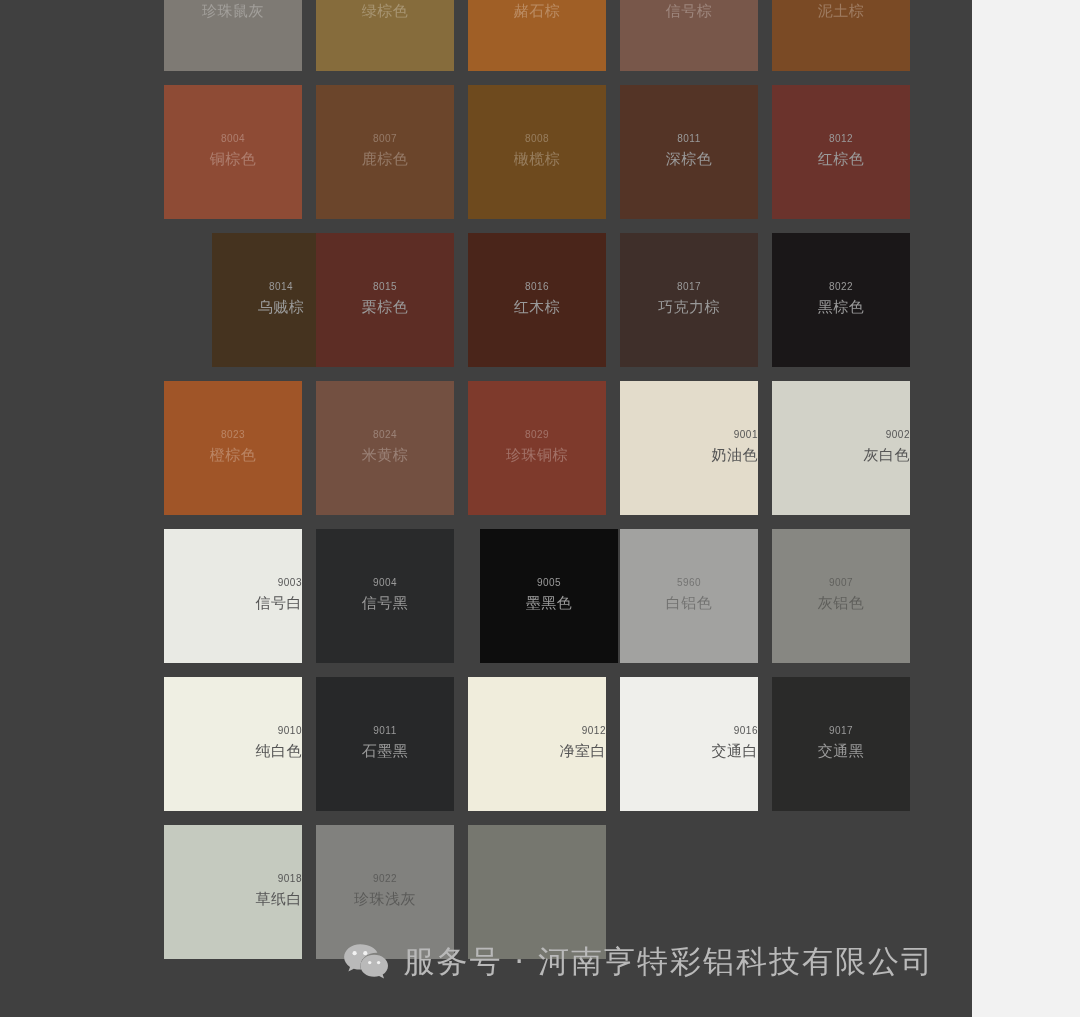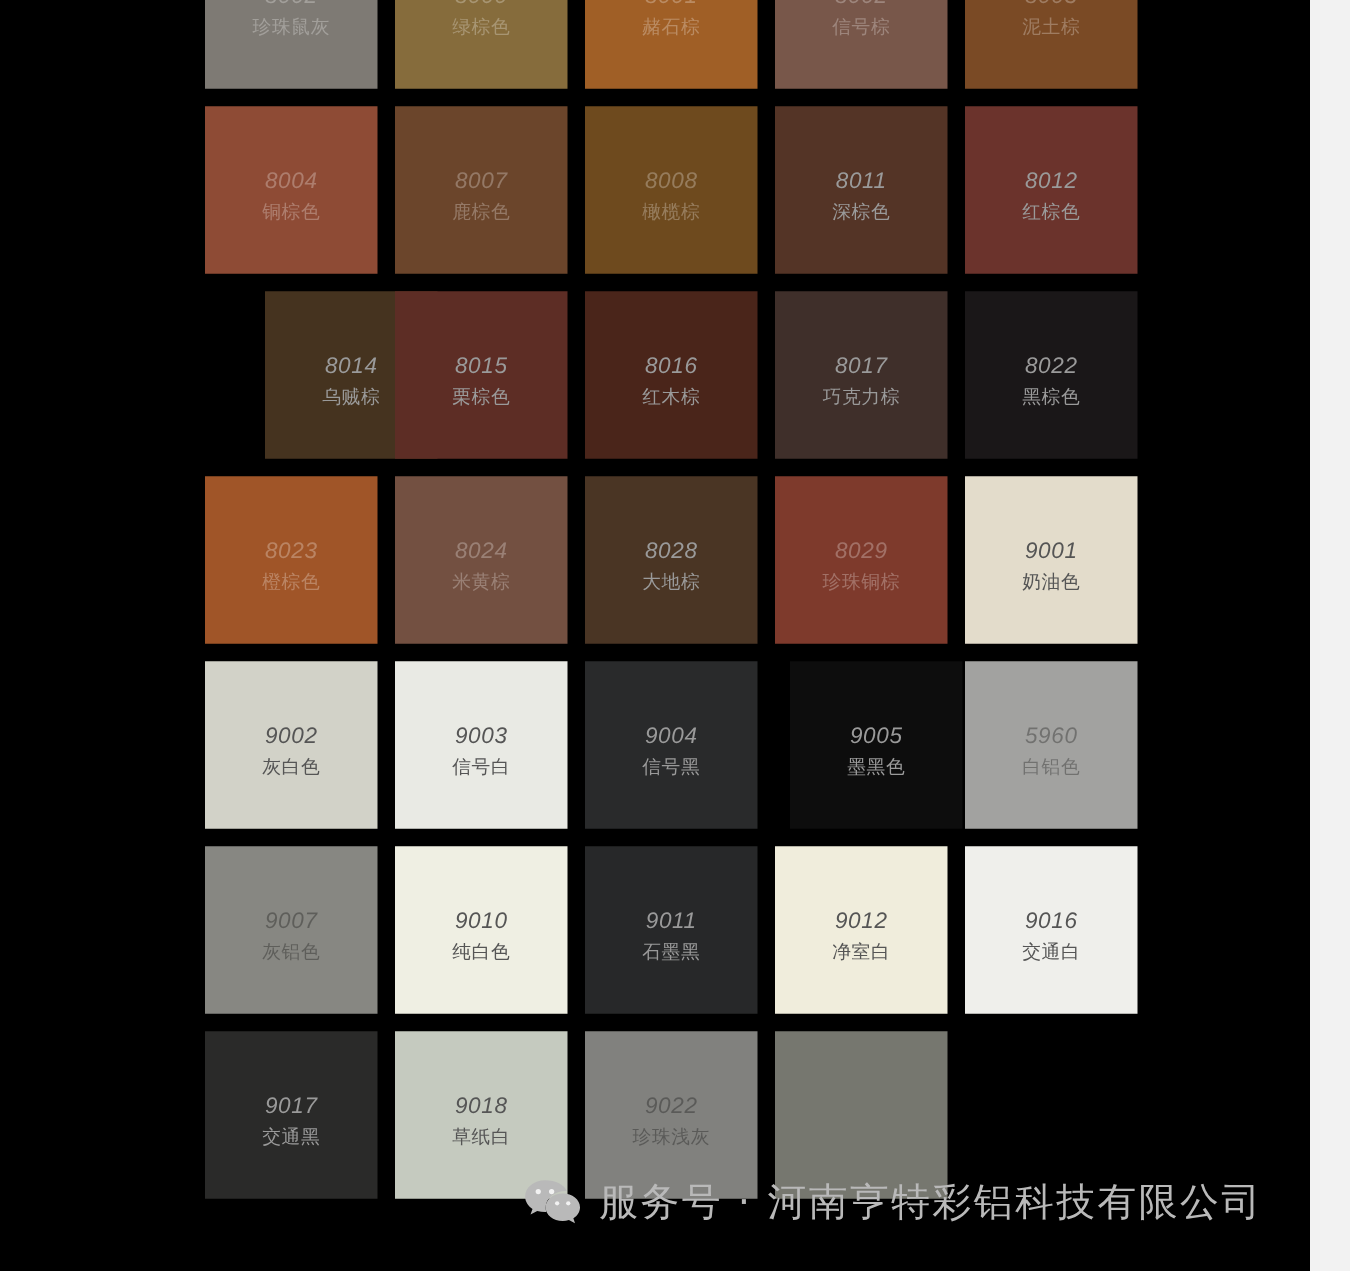--- a/index.html
+++ b/index.html
@@ -9,24 +9,25 @@
   }
   body {
     width: 1080px;
     height: 1017px;
     font-family: "Liberation Sans", "DejaVu Sans", sans-serif;
     overflow: hidden;
     position: relative;
   }
 
   #palette-page {
-    width: 1048px;
+    width: 936px;
     height: 1017px;
     position: relative;
-    background: #000000;
+    background: #404040;
+    padding-left: 36px;
   }
 
   
   .swatch-grid {
     position: absolute;
     left: 164px;
     top: -63px;              
     width: 750px;
     display: grid;
     grid-template-columns: repeat(5, 138px);
@@ -47,37 +48,36 @@
     left: 0;
     right: 0;
     top: 47px;
     text-align: center;
     line-height: 1.35;
     pointer-events: none;
   }
 
   .swatch-code {
     display: block;
-    font-size: 18px;
+    font-size: 10px;
     letter-spacing: 0.5px;
     font-family: "Liberation Sans", "DejaVu Sans", sans-serif;
-    font-style: italic;
   }
 
   .swatch-name {
     display: block;
     font-size: 15px;
     letter-spacing: 0.5px;
     margin-top: 3px;
     font-family: "DejaVu Sans", "Liberation Sans", sans-serif;
   }
 
   
   .lbl-dark  .swatch-code,
-  .lbl-dark  .swatch-name { color: #555555; }
+  .lbl-dark  .swatch-name { color: #555555; text-align: right; }
   .lbl-light .swatch-code,
   .lbl-light .swatch-name { color: #9a9a9a; text-align: center; }
   .lbl-muted .swatch-code,
   .lbl-muted .swatch-name { color: rgba(255,255,255,0.28); }
   .lbl-dimdark .swatch-code,
   .lbl-dimdark .swatch-name { color: rgba(0,0,0,0.30); }
 
   
   .footer {
     position: absolute;
@@ -208,26 +208,20 @@
       <div class="swatch lbl-muted" style="background: rgb(160, 85, 40);">
         <div class="swatch-labels">
           <span class="swatch-code">8023</span>
           <span class="swatch-name">橙棕色</span>
         </div>
       </div>
       <div class="swatch lbl-muted" style="background: rgb(115, 80, 65);">
         <div class="swatch-labels">
           <span class="swatch-code">8024</span>
           <span class="swatch-name">米黄棕</span>
-        </div>
-      </div>
-      <div class="swatch lbl-light" style="background: rgb(74, 53, 36);">
-        <div class="swatch-labels">
-          <span class="swatch-code">8028</span>
-          <span class="swatch-name">大地棕</span>
         </div>
       </div>
       <div class="swatch lbl-muted" style="background: rgb(126, 58, 44);">
         <div class="swatch-labels">
           <span class="swatch-code">8029</span>
           <span class="swatch-name">珍珠铜棕</span>
         </div>
       </div>
       <div class="swatch lbl-dark" style="background: rgb(227, 220, 203);">
         <div class="swatch-labels">

